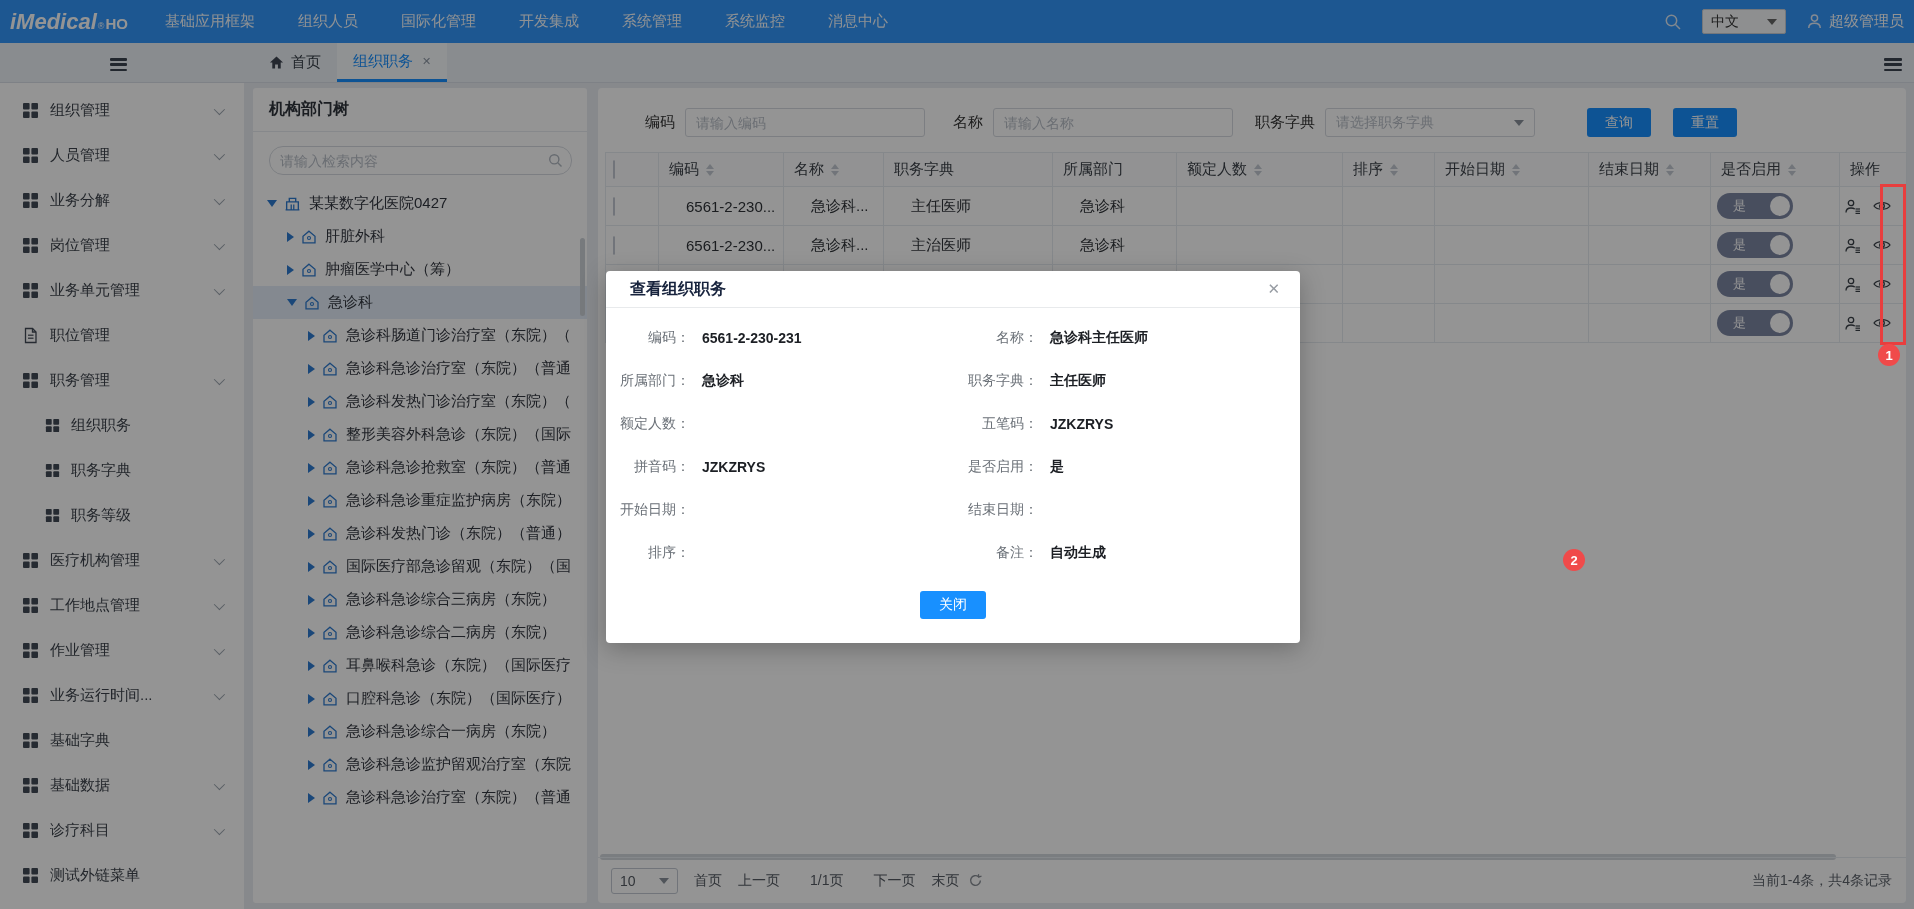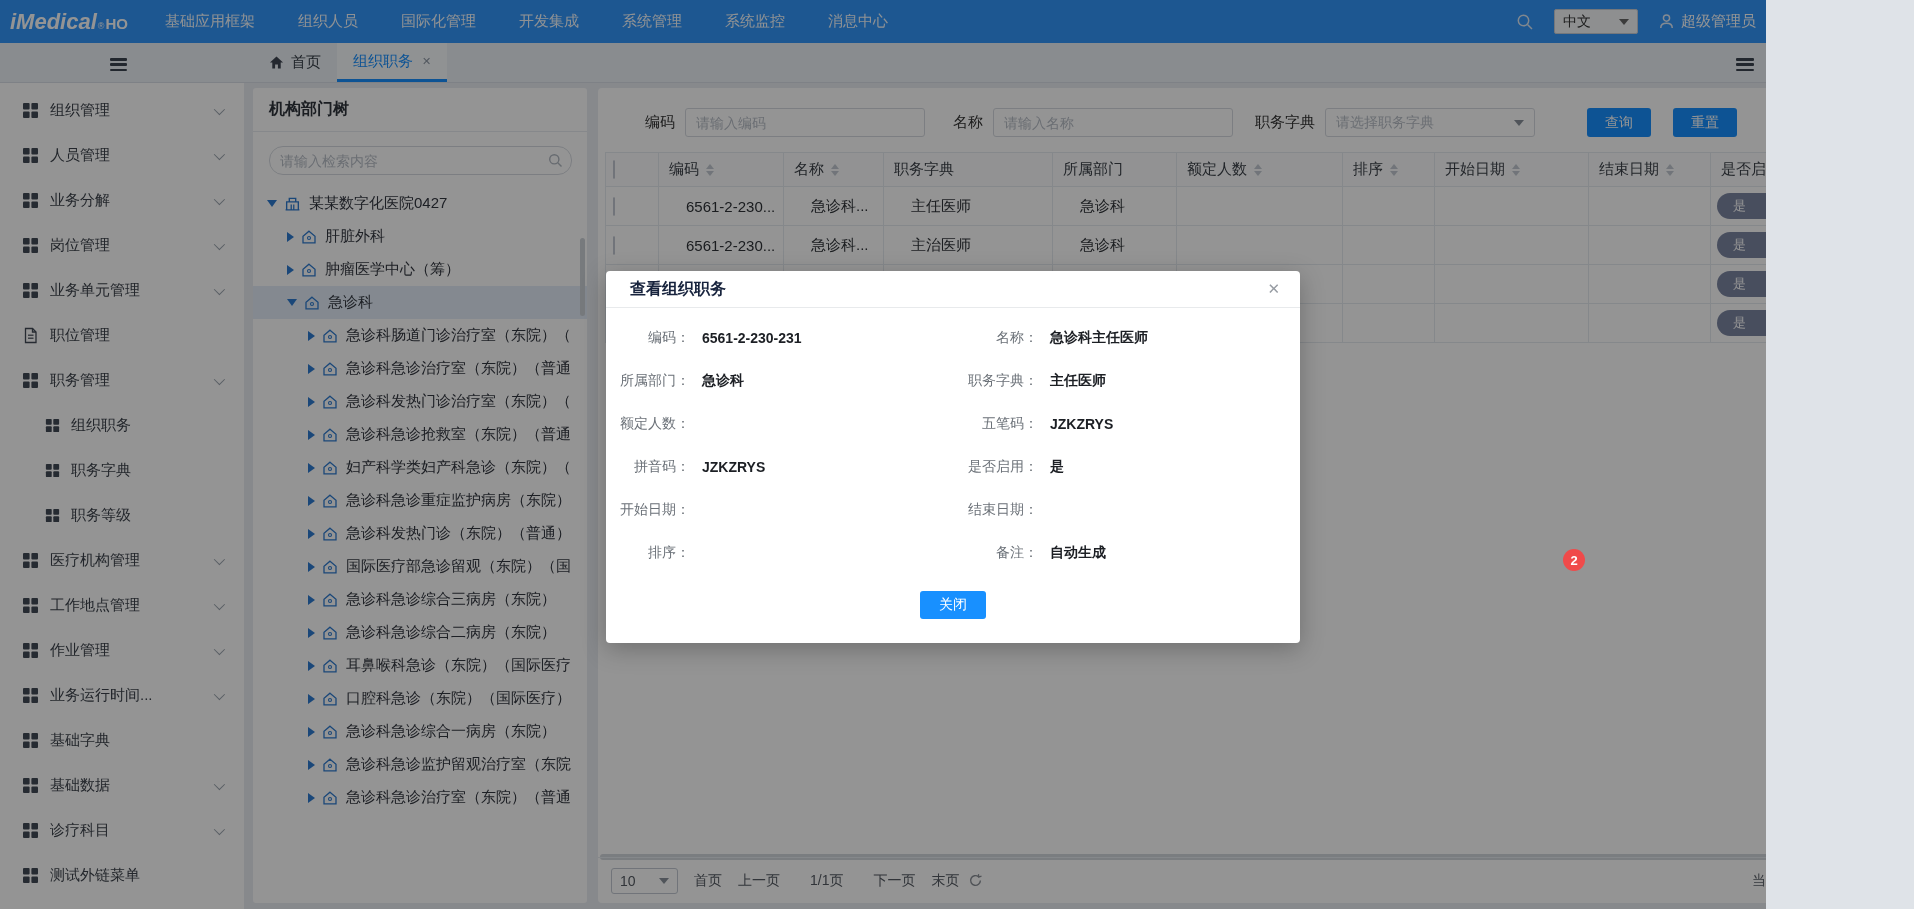--- a/index.html
+++ b/index.html
@@ -1,17 +1,17 @@
 <!DOCTYPE html>
 <html><head>
 <meta charset="utf-8">
 <style>
   * { margin:0; padding:0; box-sizing:border-box; }
   html,body { background:#dfe3e8; }
-  .screen{ position:relative; width:1766px; height:909px; background:#e9edf2;
+  .screen{ position:relative; width:1914px; height:909px; background:#e9edf2;
     font-family:"Liberation Sans",sans-serif; overflow:hidden; }
 
   
   .navbar{ position:absolute; left:0; top:0; width:100%; height:43px; background:#3296FA;
     display:flex; align-items:center; color:#fff; }
   .logo{ margin-left:10px; width:143px; display:flex; align-items:baseline; white-space:nowrap; }
   .logo-main{ font-size:22px; font-weight:bold; font-style:italic; letter-spacing:0; }
   .logo-sup{ font-size:9px; vertical-align:super; margin:0 1px; }
   .logo-suffix{ font-size:15px; font-weight:bold; }
   .topnav{ display:flex; gap:43px; margin-left:12px; font-size:15px; }
@@ -483,29 +483,29 @@
             <circle cx="8" cy="9" r="1.5" fill="none" stroke="#2e7bd0" stroke-width="1.1"></circle>
           </svg>
           <span>急诊科发热门诊治疗室（东院）（</span>
         </div>
       <div class="titem lv2">
           <span class="carright"></span>
           <svg class="tic" width="16" height="16" viewBox="0 0 16 16">
             <path d="M8 2.2 L14 7.2 V13.8 H2 V7.2 Z" fill="none" stroke="#2e7bd0" stroke-width="1.3"></path>
             <circle cx="8" cy="9" r="1.5" fill="none" stroke="#2e7bd0" stroke-width="1.1"></circle>
           </svg>
+          <span>整形美容外科急诊（东院）（国际</span>
+        </div>
+      <div class="titem lv2">
+          <span class="carright"></span>
+          <svg class="tic" width="16" height="16" viewBox="0 0 16 16">
+            <path d="M8 2.2 L14 7.2 V13.8 H2 V7.2 Z" fill="none" stroke="#2e7bd0" stroke-width="1.3"></path>
+            <circle cx="8" cy="9" r="1.5" fill="none" stroke="#2e7bd0" stroke-width="1.1"></circle>
+          </svg>
           <span>急诊科急诊抢救室（东院）（普通</span>
-        </div>
-      <div class="titem lv2">
-          <span class="carright"></span>
-          <svg class="tic" width="16" height="16" viewBox="0 0 16 16">
-            <path d="M8 2.2 L14 7.2 V13.8 H2 V7.2 Z" fill="none" stroke="#2e7bd0" stroke-width="1.3"></path>
-            <circle cx="8" cy="9" r="1.5" fill="none" stroke="#2e7bd0" stroke-width="1.1"></circle>
-          </svg>
-          <span>妇产科学类妇产科急诊（东院）（</span>
         </div>
       <div class="titem lv2">
           <span class="carright"></span>
           <svg class="tic" width="16" height="16" viewBox="0 0 16 16">
             <path d="M8 2.2 L14 7.2 V13.8 H2 V7.2 Z" fill="none" stroke="#2e7bd0" stroke-width="1.3"></path>
             <circle cx="8" cy="9" r="1.5" fill="none" stroke="#2e7bd0" stroke-width="1.1"></circle>
           </svg>
           <span>急诊科急诊重症监护病房（东院）</span>
         </div>
       <div class="titem lv2">

